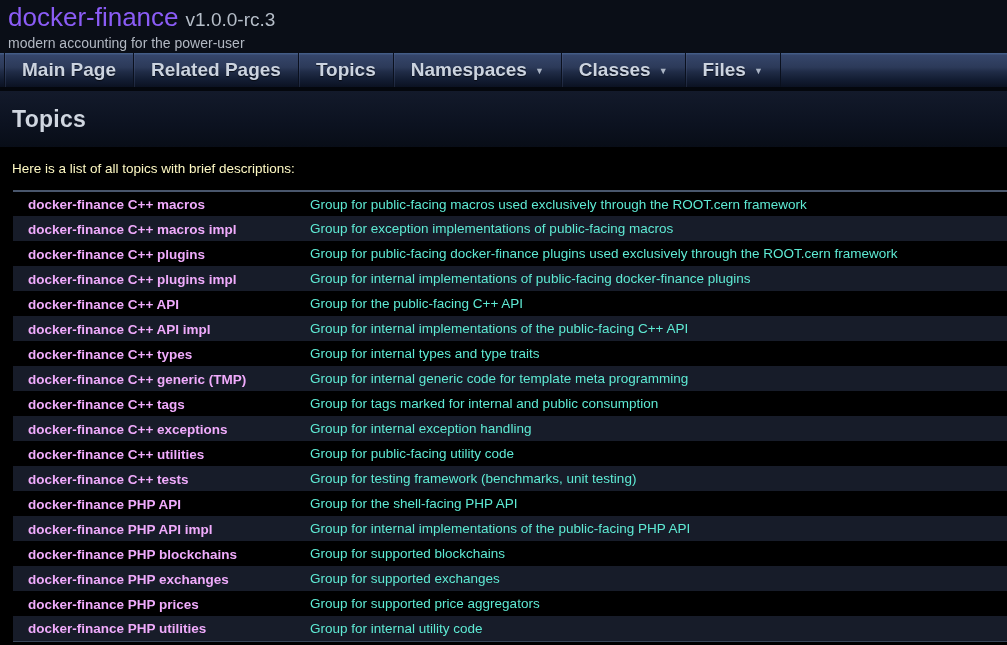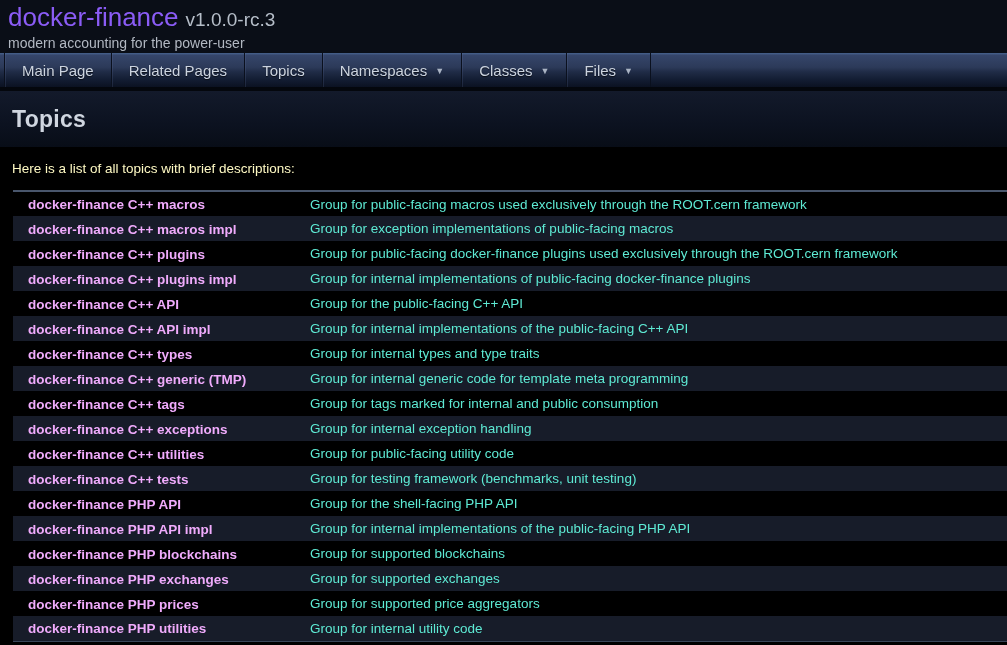--- a/index.html
+++ b/index.html
@@ -34,21 +34,21 @@
   }
   .nav-tab {
     display:flex; align-items:center; gap:8px;
     padding:0 17px;
     border-left:1px solid #0a101e;
     box-shadow:inset 1px 0 0 rgba(110,130,170,0.18);
     cursor:pointer;
   }
   .nav-tab:last-of-type { border-right:1px solid #0a101e; }
   .nav-label {
-    font-size:15px; font-weight:normal; color:#ccd4e0;
+    font-size:19px; font-weight:bold; color:#ccd4e0;
     text-shadow:0 1px 1px rgba(0,0,0,0.65);
     white-space:nowrap;
   }
   .nav-arrow { font-size:9px; color:#aab4c4; line-height:1; padding-top:2px; }
   .nav-filler { flex:1; border-left:1px solid #0a101e; }
 
   .nav-under-gap { height:3px; background:#04070d; }
 
   
   .pageheader {

